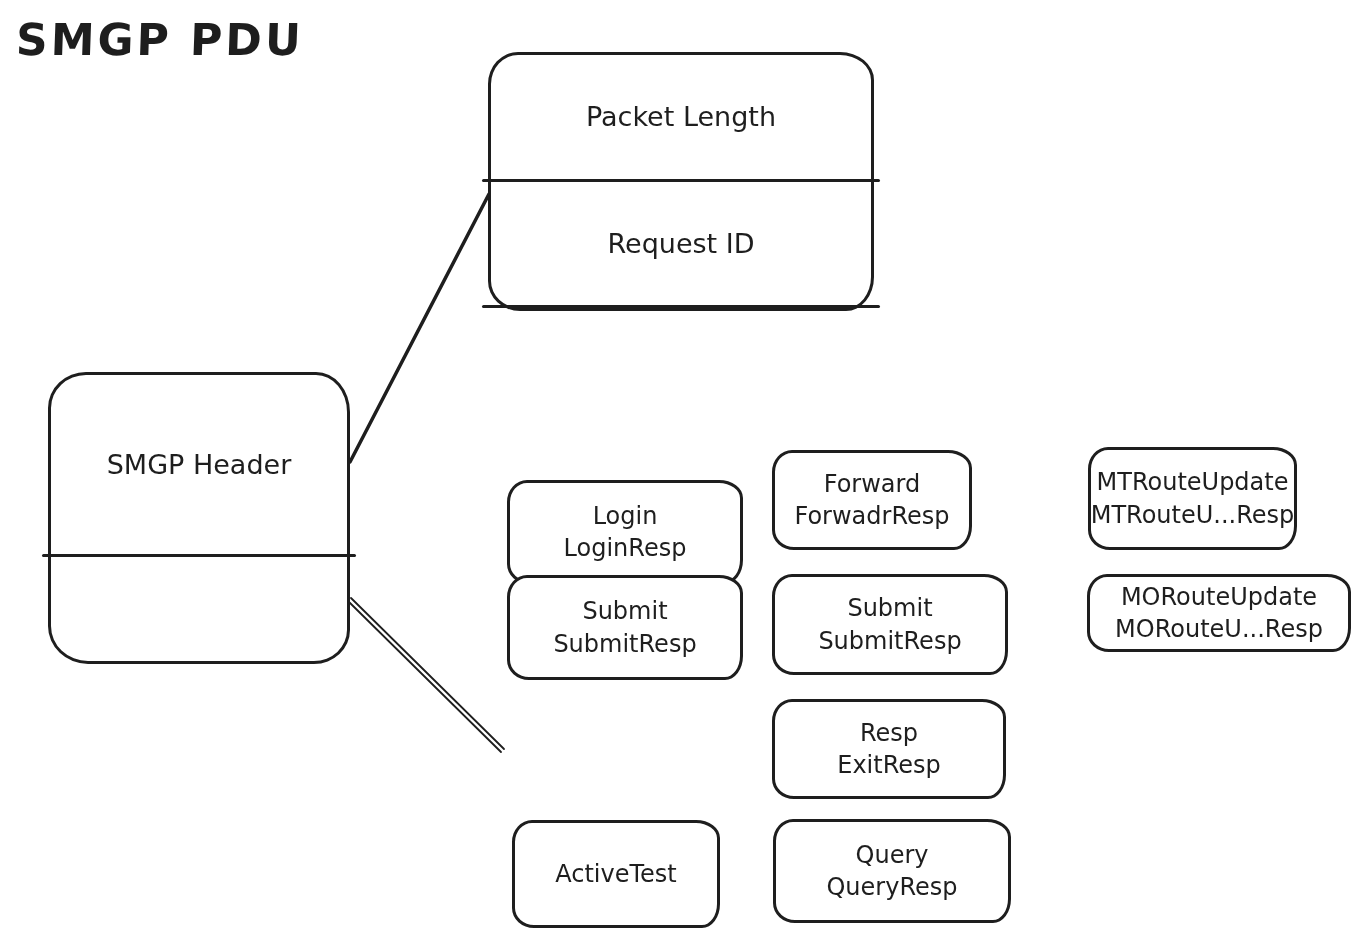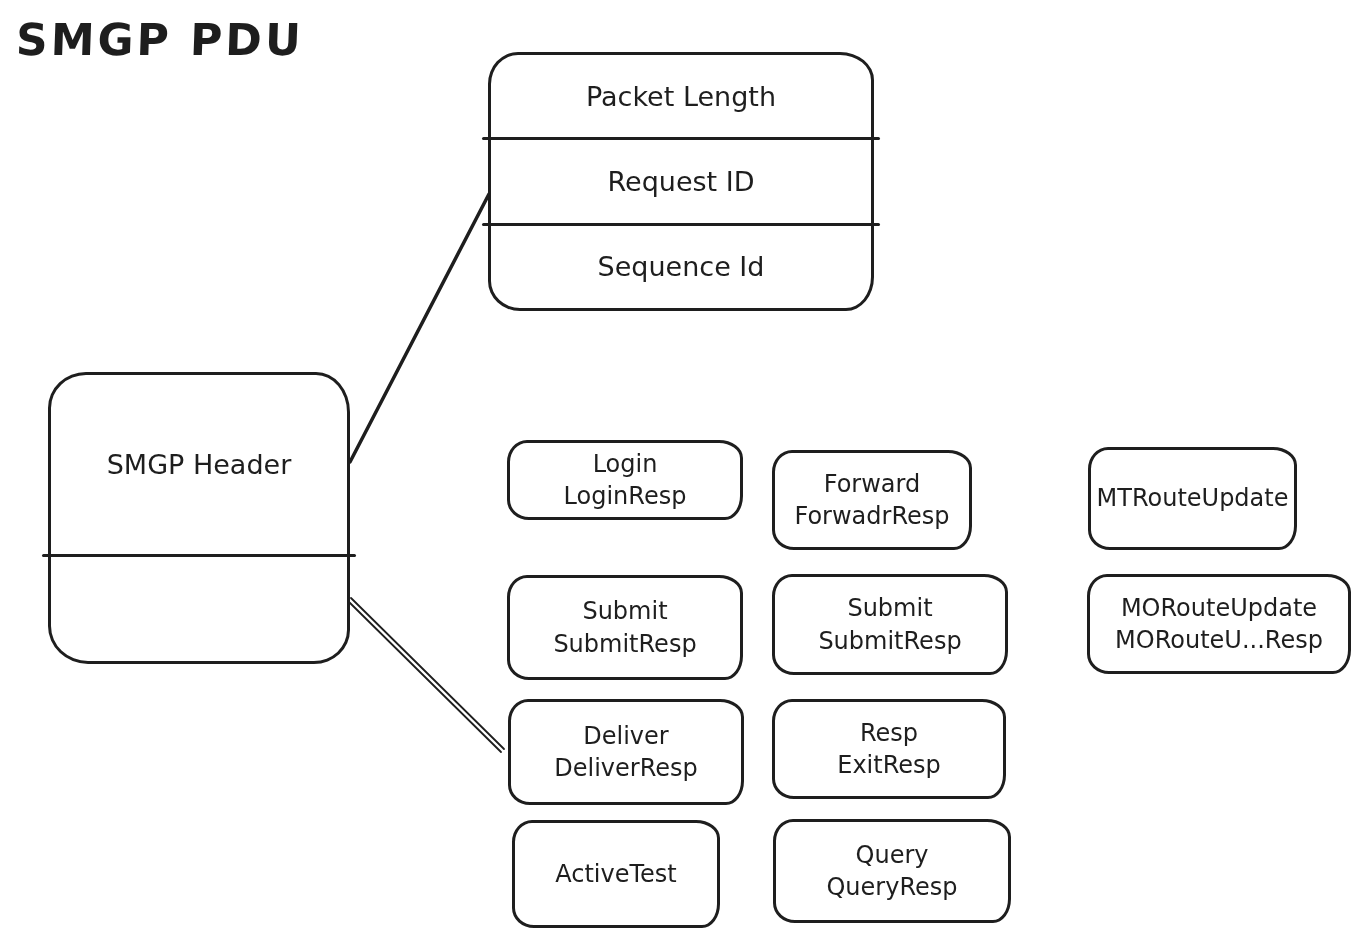--- a/index.html
+++ b/index.html
@@ -103,65 +103,59 @@
 
   <div id="fields-box" class="sketch-box">
     <div class="trow">
       <span>Packet Length</span>
     </div>
     <div class="h-divider"></div>
     <div class="trow">
       <span>Request ID</span>
     </div>
     <div class="h-divider"></div>
-    <div class="trow">
-      <span>Sequence Id</span>
-    </div>
   </div>
 
   <div id="pdu-box" class="sketch-box">
     <div class="section header">
       <span>SMGP Header</span>
     </div>
     <div class="h-divider"></div>
   </div>
 
-  <div class="sketch-box msg-box" style="left:507px; top:440px; width:236px; height:80px;">
+  <div class="sketch-box msg-box" style="left:507px; top:480px; width:236px; height:104px;">
     <span>Login</span>
     <span>LoginResp</span>
   </div>
 
   <div class="sketch-box msg-box" style="left:772px; top:450px; width:200px; height:100px;">
     <span>Forward</span>
     <span>ForwadrResp</span>
   </div>
 
   <div class="sketch-box msg-box" style="left:1088px; top:447px; width:209px; height:103px;">
     <span>MTRouteUpdate</span>
+    <span>MTRouteU...Resp</span>
   </div>
 
   <div class="sketch-box msg-box" style="left:507px; top:575px; width:236px; height:105px;">
     <span>Submit</span>
     <span>SubmitResp</span>
   </div>
 
   <div class="sketch-box msg-box" style="left:772px; top:574px; width:236px; height:101px;">
     <span>Submit</span>
     <span>SubmitResp</span>
   </div>
 
-  <div class="sketch-box msg-box" style="left:1087px; top:574px; width:264px; height:100px;">
+  <div class="sketch-box msg-box" style="left:1087px; top:574px; width:264px; height:78px;">
     <span>MORouteUpdate</span>
     <span>MORouteU...Resp</span>
   </div>
 
-  <div class="sketch-box msg-box" style="left:508px; top:699px; width:236px; height:106px;">
-    <span>Deliver</span>
-    <span>DeliverResp</span>
-  </div>
 
   <div class="sketch-box msg-box" style="left:772px; top:699px; width:234px; height:100px;">
     <span>Resp</span>
     <span>ExitResp</span>
   </div>
 
   <div class="sketch-box msg-box" style="left:512px; top:820px; width:208px; height:108px;">
     <span>ActiveTest</span>
   </div>
 

